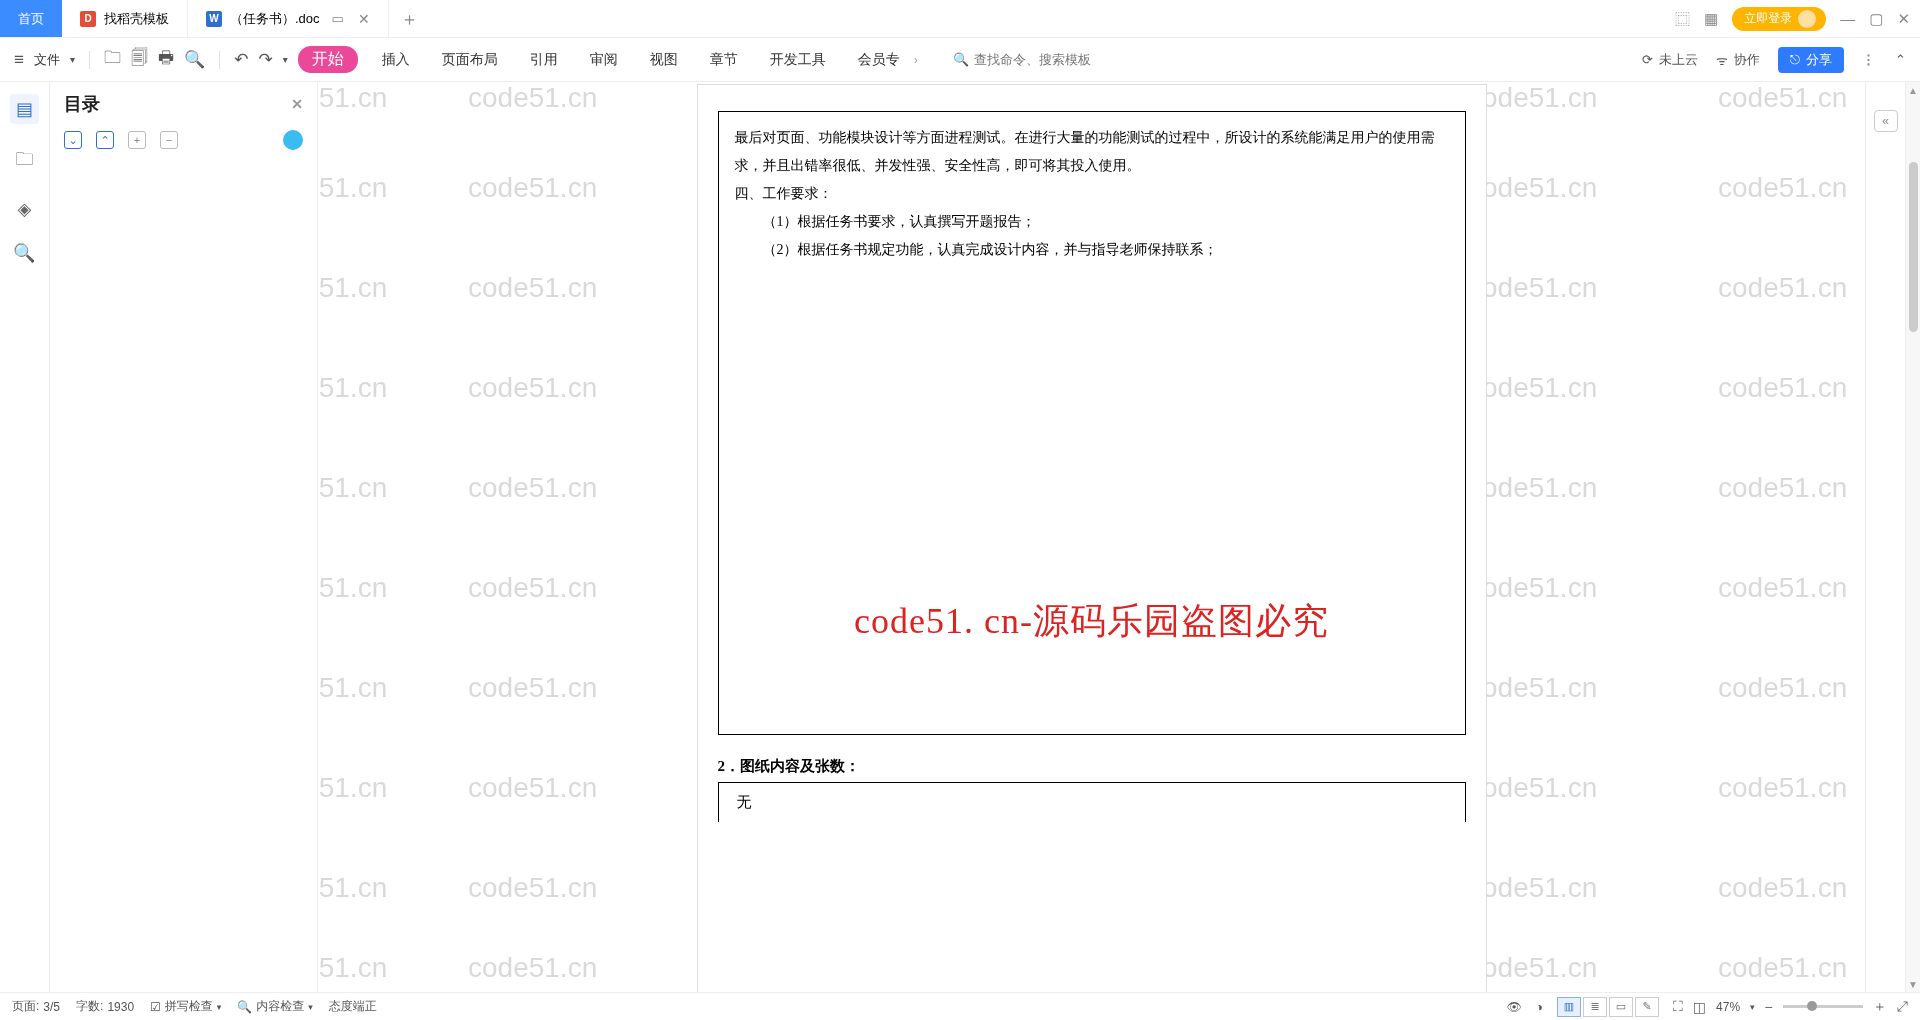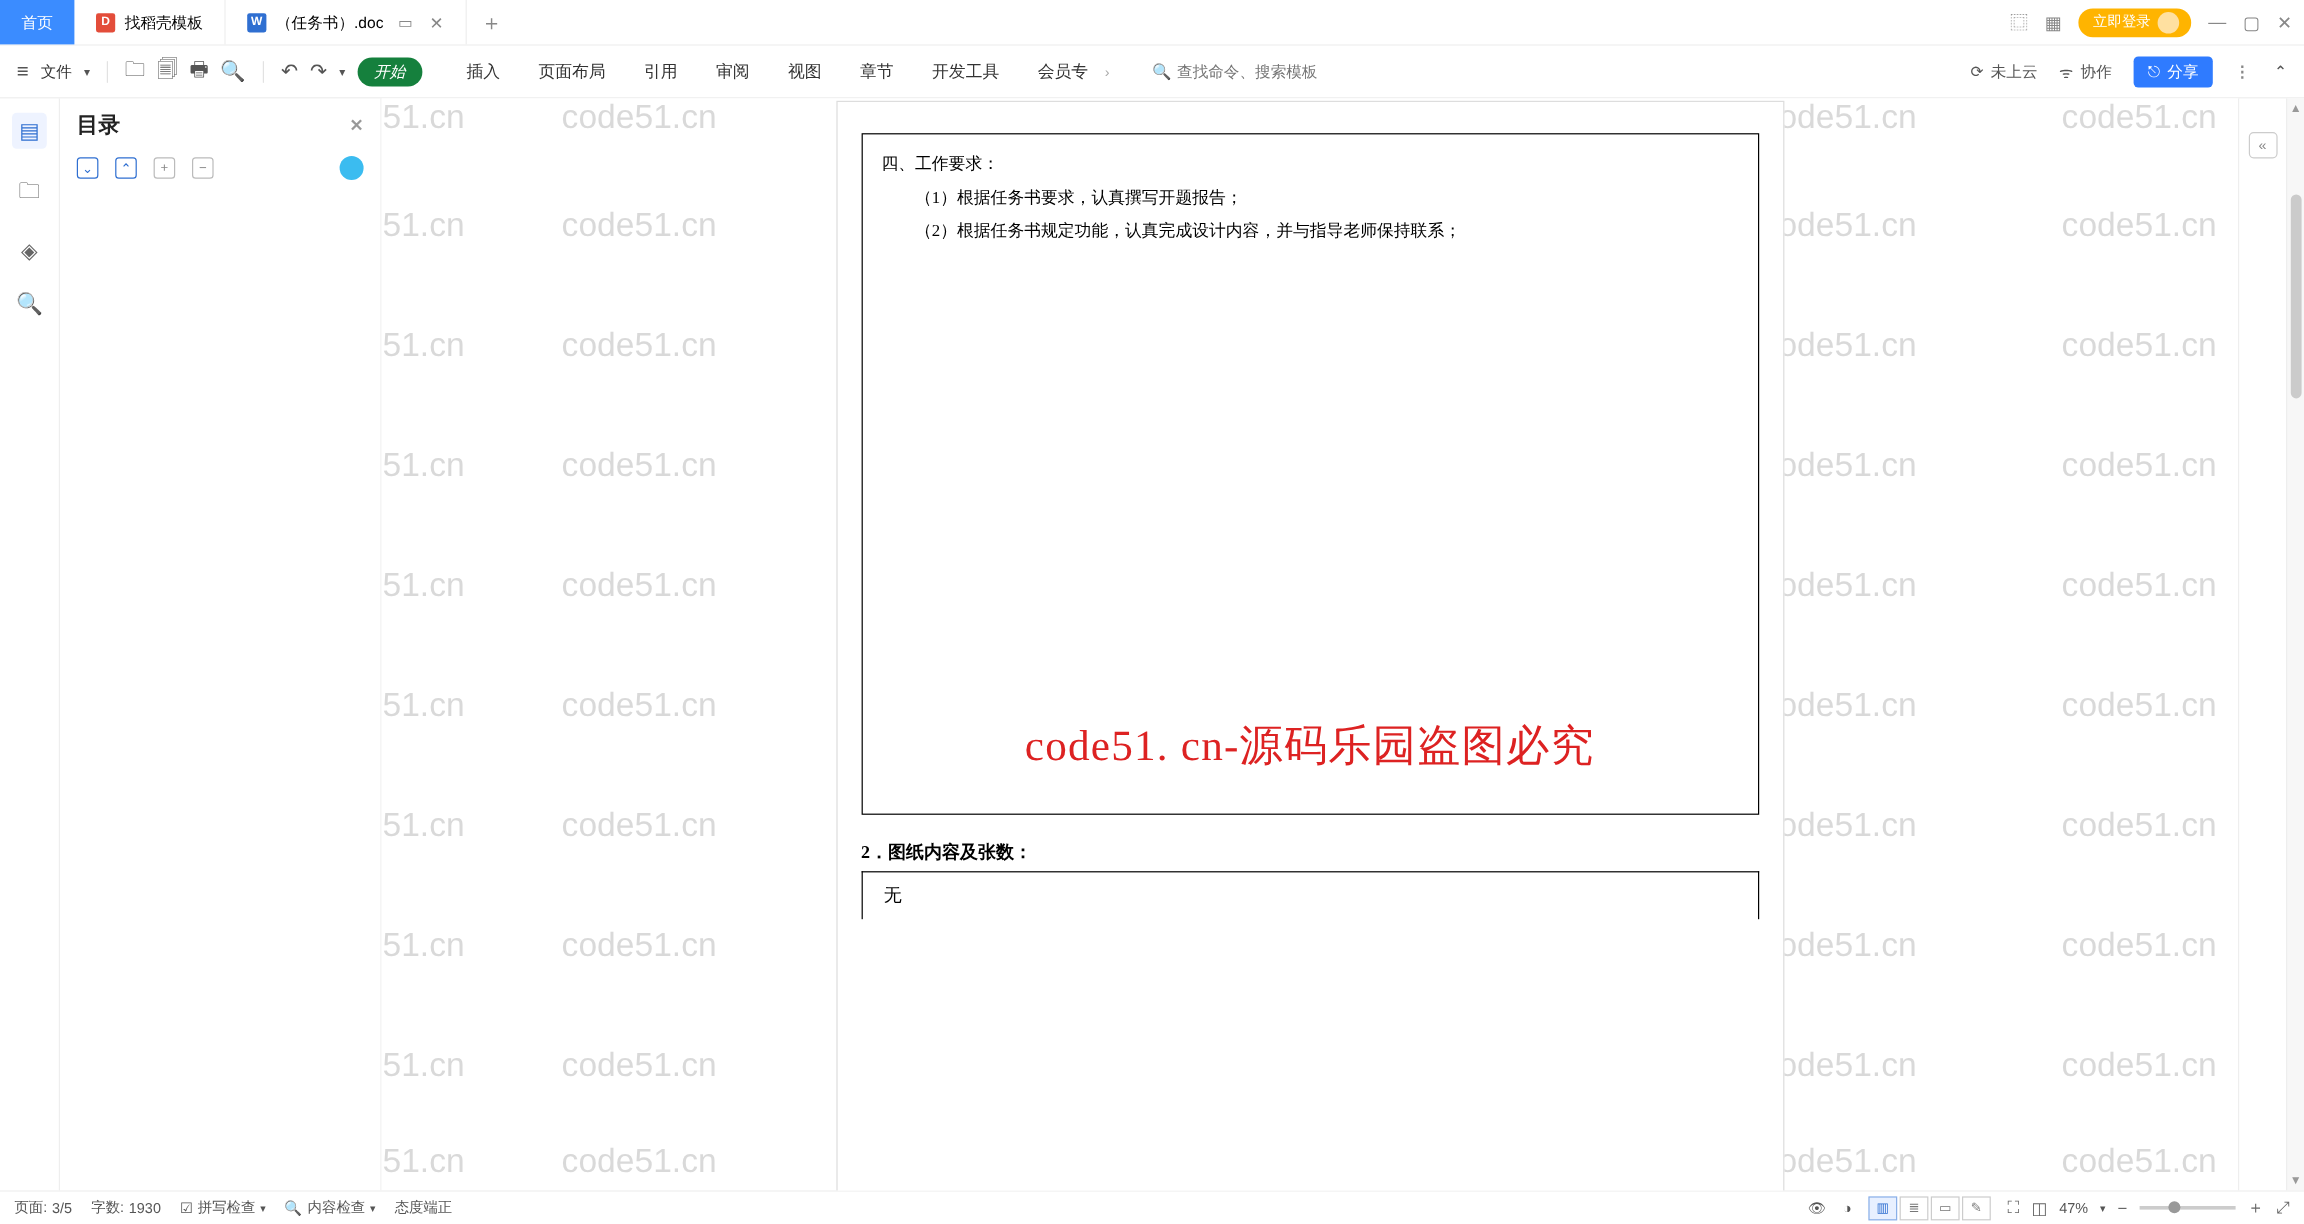--- a/index.html
+++ b/index.html
@@ -18,22 +18,22 @@
 .titlebar-right { margin-left:auto; display:flex; align-items:center; gap:14px; padding:0 10px; }
 .titlebar-right .tri { color:#888; font-size:15px; cursor:pointer; }
 .login-btn { background:#ffb400; color:#fff; border-radius:14px; padding:3px 10px 3px 12px; display:flex; align-items:center; gap:6px; font-size:12px; cursor:pointer; }
 .login-btn .avatar { width:18px; height:18px; border-radius:50%; background:#ffe0a0; display:inline-block; }
 
 
 .ribbon { height:44px; display:flex; align-items:center; padding:0 14px; gap:10px; border-bottom:1px solid #eee; }
 .ibtn { color:#555; font-size:17px; cursor:pointer; display:flex; align-items:center; gap:2px; }
 .menu-lbl { font-size:13px; color:#333; cursor:pointer; }
 .sep { width:1px; height:18px; background:#e2e2e2; margin:0 4px; }
-.pill { background:#15803d; color:#fff; border-radius:13px; padding:3px 14px; font-size:13px; cursor:pointer;font-style:italic; }
-.tabs-menu { display:flex; gap:32px; margin-left:27px; }
+.pill { background:#ec4899; color:#fff; border-radius:13px; padding:3px 14px; font-size:16px; cursor:pointer; }
+.tabs-menu { display:flex; gap:32px; margin-left:14px; }
 .tabs-menu .ti { font-size:14px; color:#333; cursor:pointer; }
 .search-group { display:flex; align-items:center; gap:4px; margin-left:26px; color:#888; }
 .search-group input { border:none; outline:none; font-size:13px; color:#888; width:160px; }
 .ribbon-right { margin-left:auto; display:flex; align-items:center; gap:18px; }
 .cloud-lbl { color:#555; font-size:13px; display:flex; align-items:center; gap:6px; cursor:pointer; }
 .share-btn { background:#2f7bff; color:#fff; border-radius:4px; padding:4px 12px; font-size:13px; display:flex; align-items:center; gap:6px; cursor:pointer; }
 .morev { color:#888; letter-spacing:2px; font-weight:bold; cursor:pointer; }
 
 
 .midrow { position:absolute; top:82px; bottom:28px; left:0; right:0; display:flex; }
@@ -252,20 +252,21 @@
         <span class="wm-cell" style="left: 150px; top: 870px;">code51.cn</span>
         <span class="wm-cell" style="left: 420px; top: 870px;">code51.cn</span>
         <span class="wm-cell" style="left: 680px; top: 870px;">code51.cn</span>
         <span class="wm-cell" style="left: 940px; top: 870px;">code51.cn</span>
         <span class="wm-cell" style="left: 1150px; top: 870px;">code51.cn</span>
         <span class="wm-cell" style="left: 1400px; top: 870px;">code51.cn</span>
       </div>
 
     <div class="page">
       <div class="doc-box">
+        <div>最后对页面、功能模块设计等方面进程测试。在进行大量的功能测试的过程中，所设计的系统能满足用户的使用需求，并且出错率很低、并发性强、安全性高，即可将其投入使用。</div>
         <div class="bold">四、工作要求：</div>
         <div class="indent">（1）根据任务书要求，认真撰写开题报告；</div>
         <div class="indent">（2）根据任务书规定功能，认真完成设计内容，并与指导老师保持联系；</div>
       </div>
       <div class="sec2-head"><b>2．图纸内容及张数：</b></div>
       <div class="sec2-box">无</div>
     </div>
     <div class="wm-big">code51. cn-源码乐园盗图必究</div>
   </div>
 

